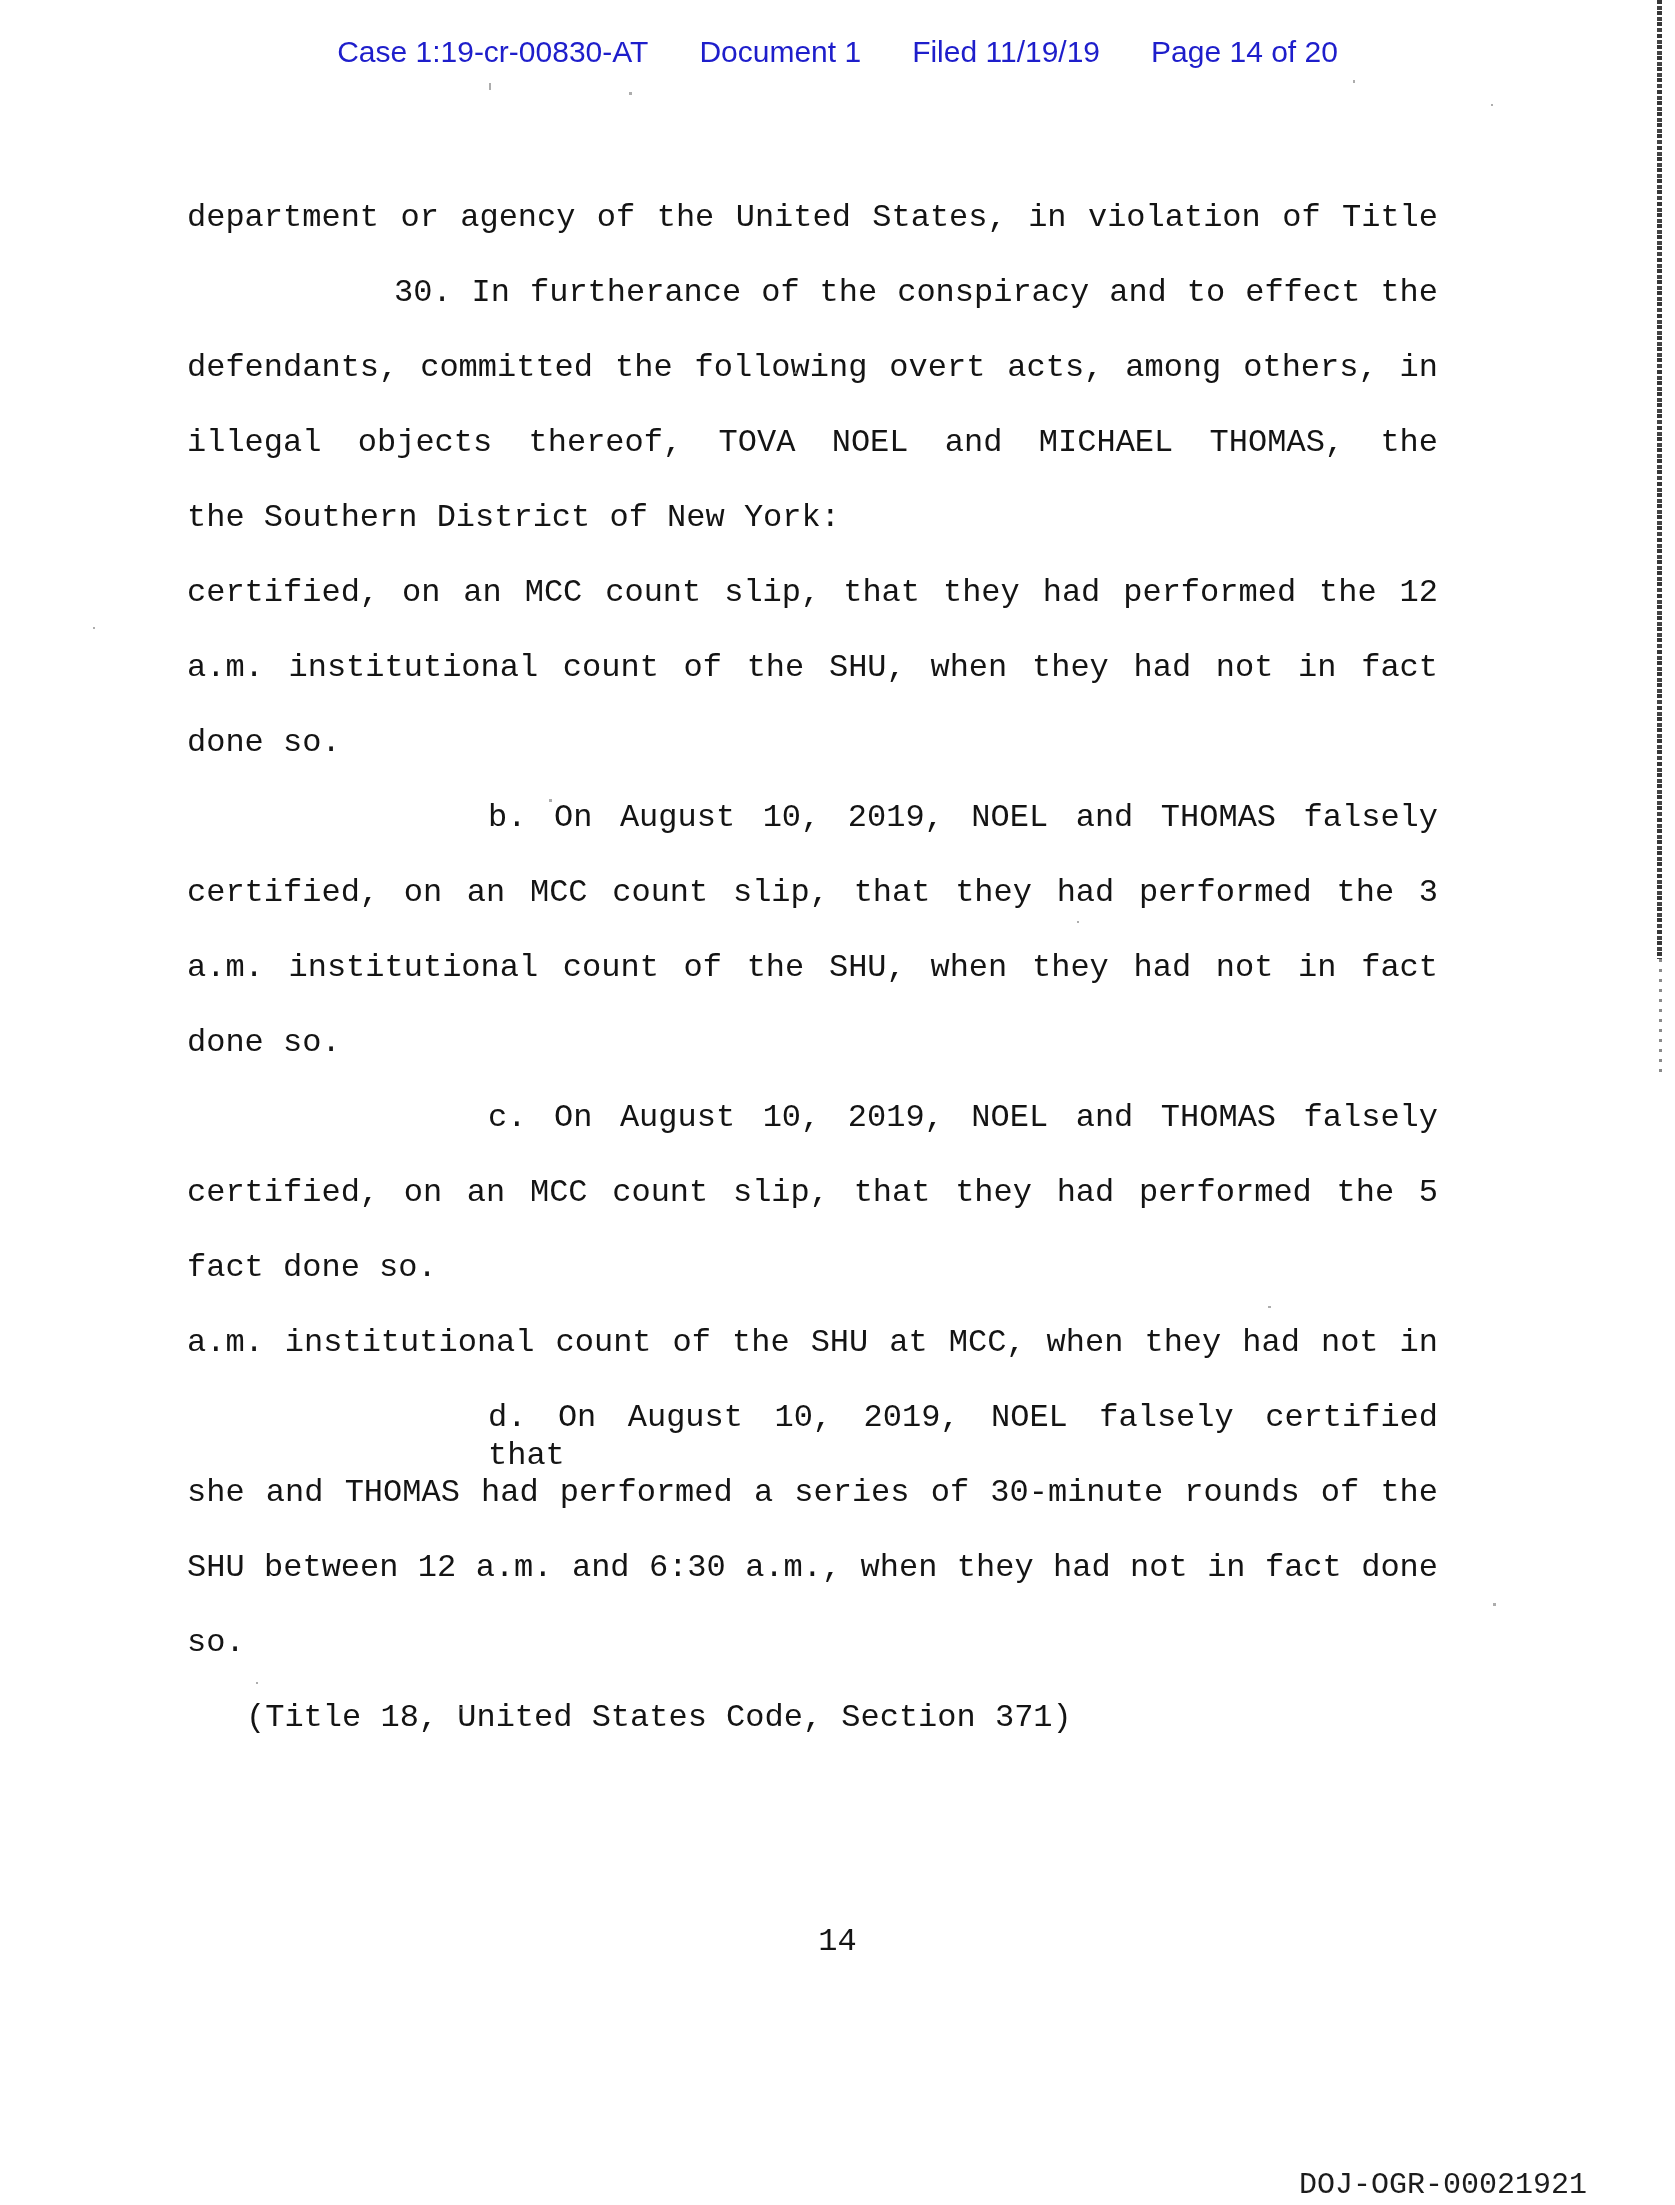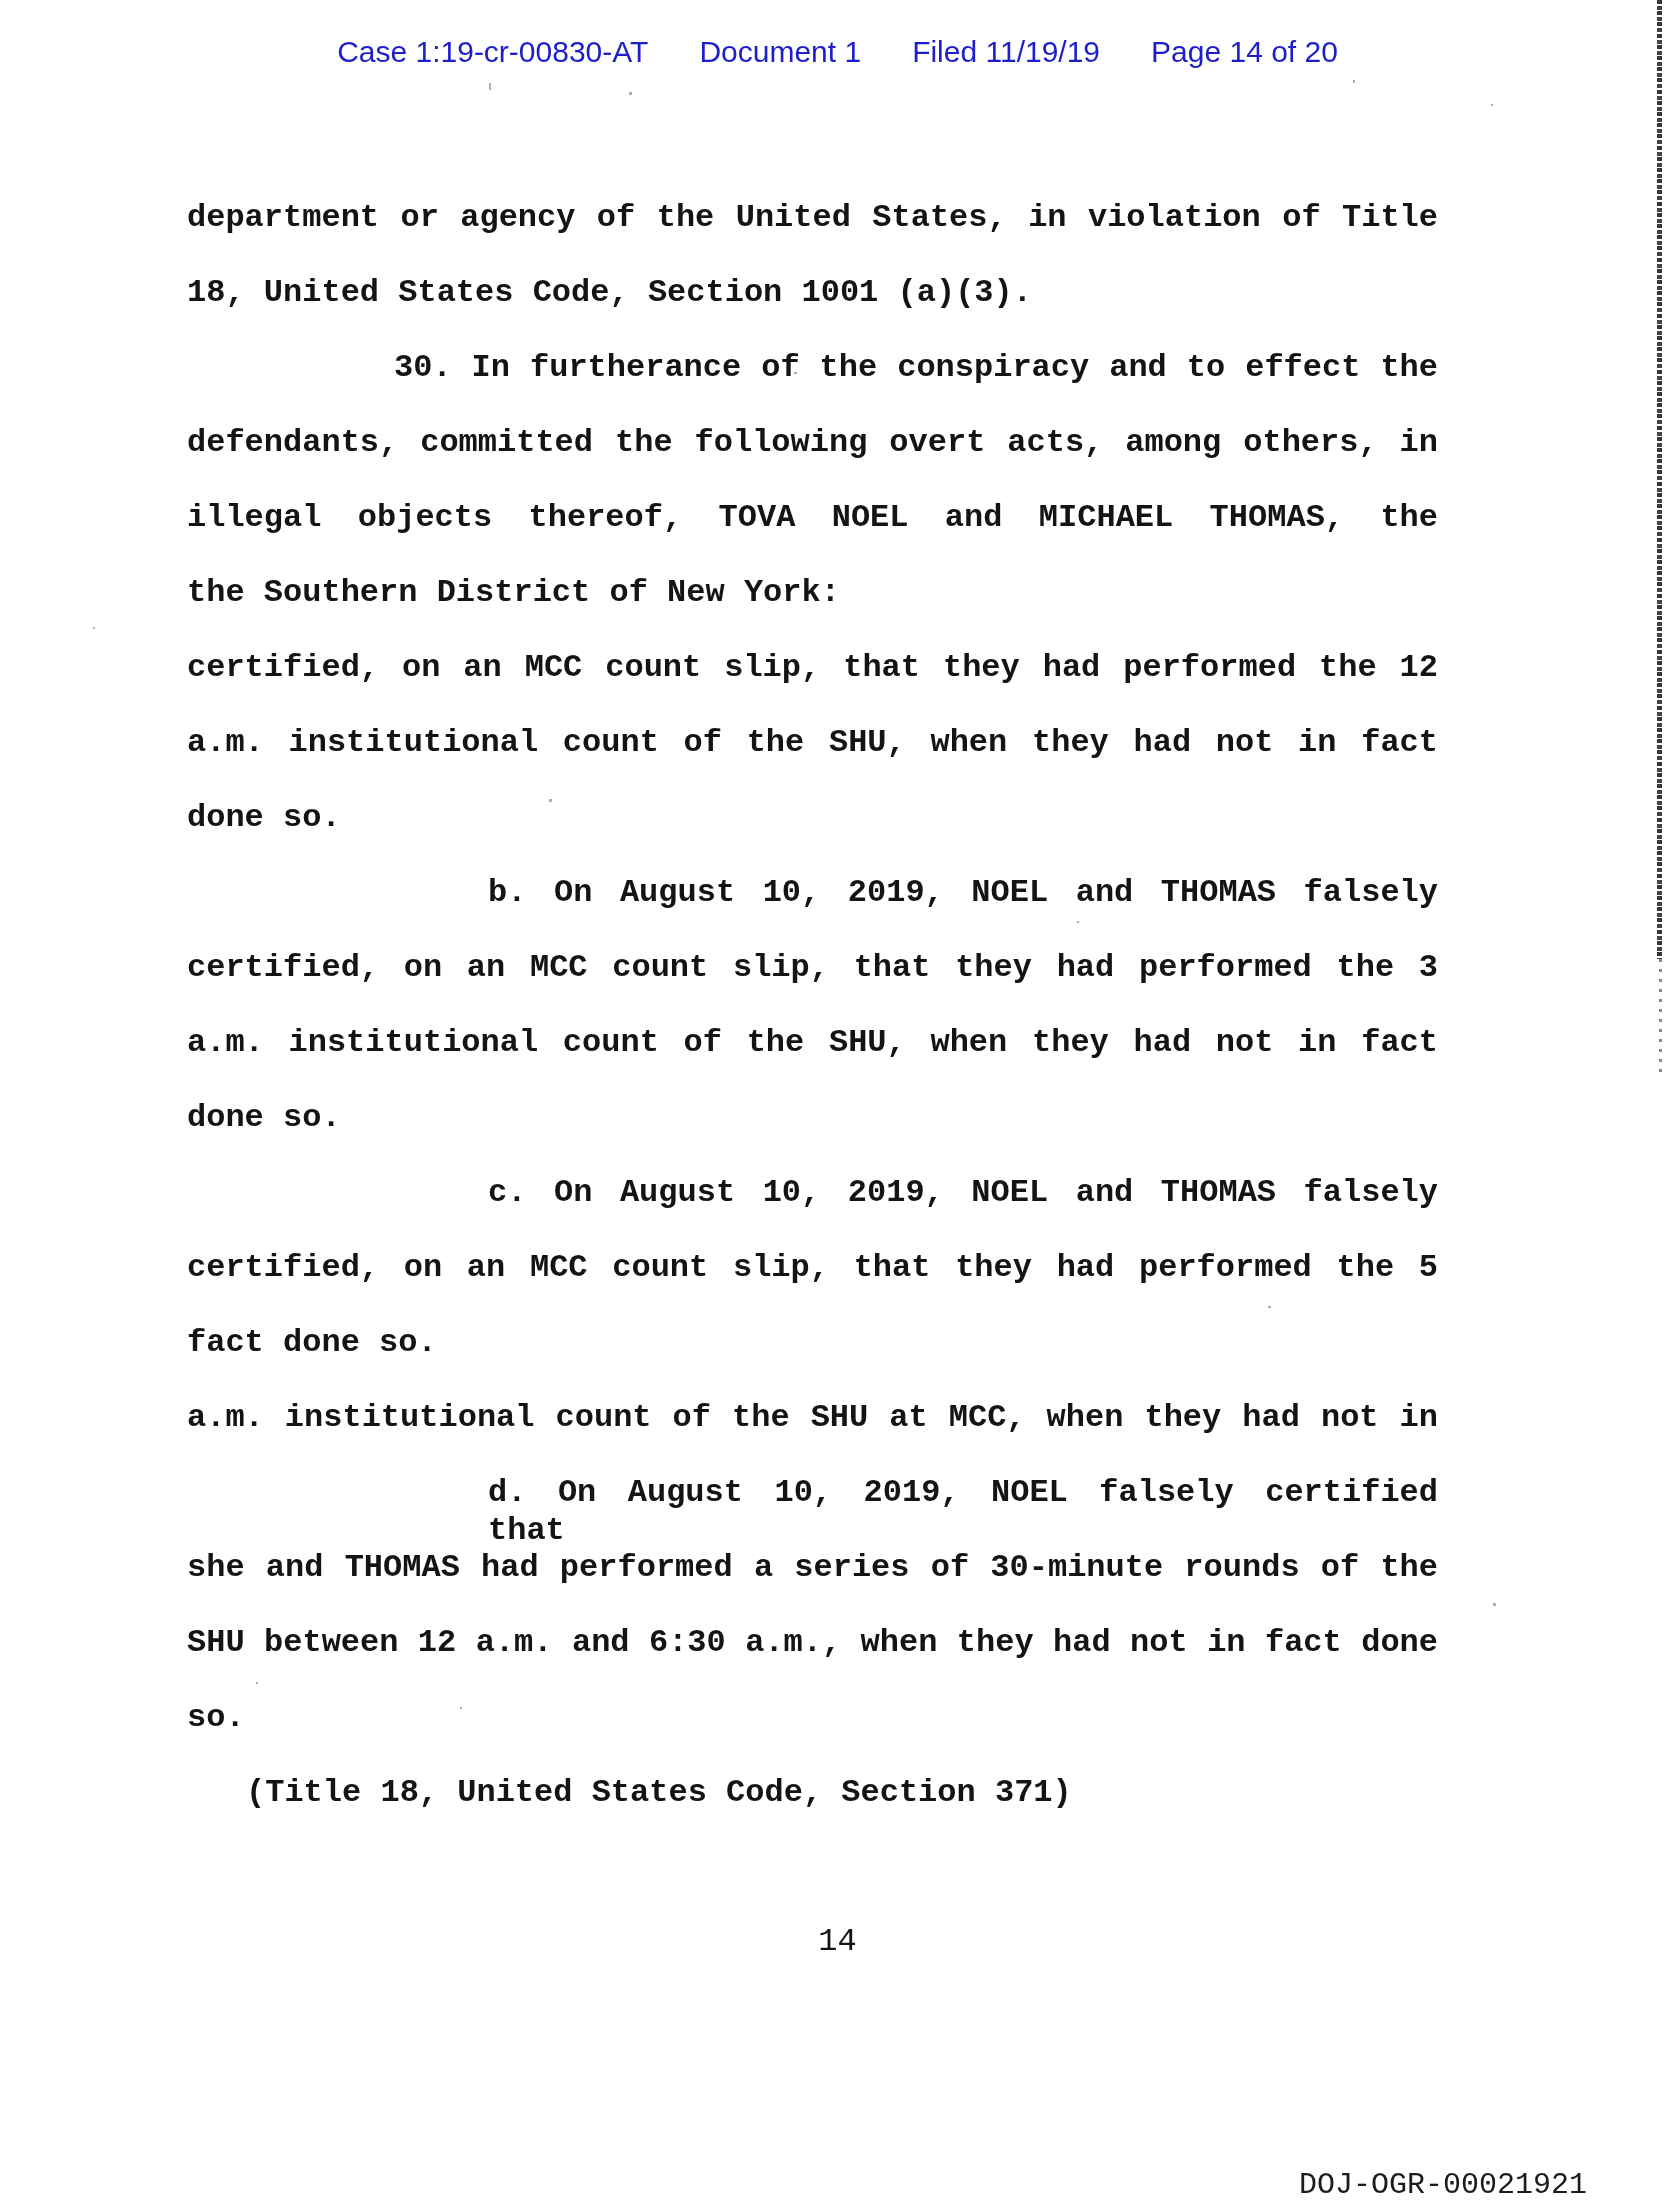--- a/index.html
+++ b/index.html
@@ -38,21 +38,20 @@
     position: absolute;
     top: 199px;
     left: 187px;
     width: 1251px;
     font-size: 32px;
   }
   .line {
     height: 75px;
     line-height: 38px;
     white-space: nowrap;
-    font-weight: bold;
   }
   .line.j {
     white-space: normal;
     text-align: justify;
     text-align-last: justify;
   }
   .line.i30  { padding-left: 207px; }
   .line.isub { padding-left: 301px; }
   .line.center {
     padding-left: 59px;
@@ -130,21 +129,20 @@
 
   <div class="pacer-header" style="color: rgb(30, 30, 203);">
     <span>Case 1:19-cr-00830-AT</span>
     <span>Document 1</span>
     <span>Filed 11/19/19</span>
     <span>Page 14 of 20</span>
   </div>
 
   <div class="body-text" style="color: rgb(20, 20, 20);">
     <div class="line j">department or agency of the United States, in violation of Title</div>
-    <div class="line">18, United States Code, Section 1001 (a)(3).</div>
     <div class="line j i30">30. In furtherance of the conspiracy and to effect the</div>
     <div class="line j">defendants, committed the following overt acts, among others, in</div>
     <div class="line j">illegal objects thereof, TOVA NOEL and MICHAEL THOMAS, the</div>
     <div class="line">the Southern District of New York:</div>
     <div class="line j">certified, on an MCC count slip, that they had performed the 12</div>
     <div class="line j">a.m. institutional count of the SHU, when they had not in fact</div>
     <div class="line">done so.</div>
     <div class="line j isub">b. On August 10, 2019, NOEL and THOMAS falsely</div>
     <div class="line j">certified, on an MCC count slip, that they had performed the 3</div>
     <div class="line j">a.m. institutional count of the SHU, when they had not in fact</div>

